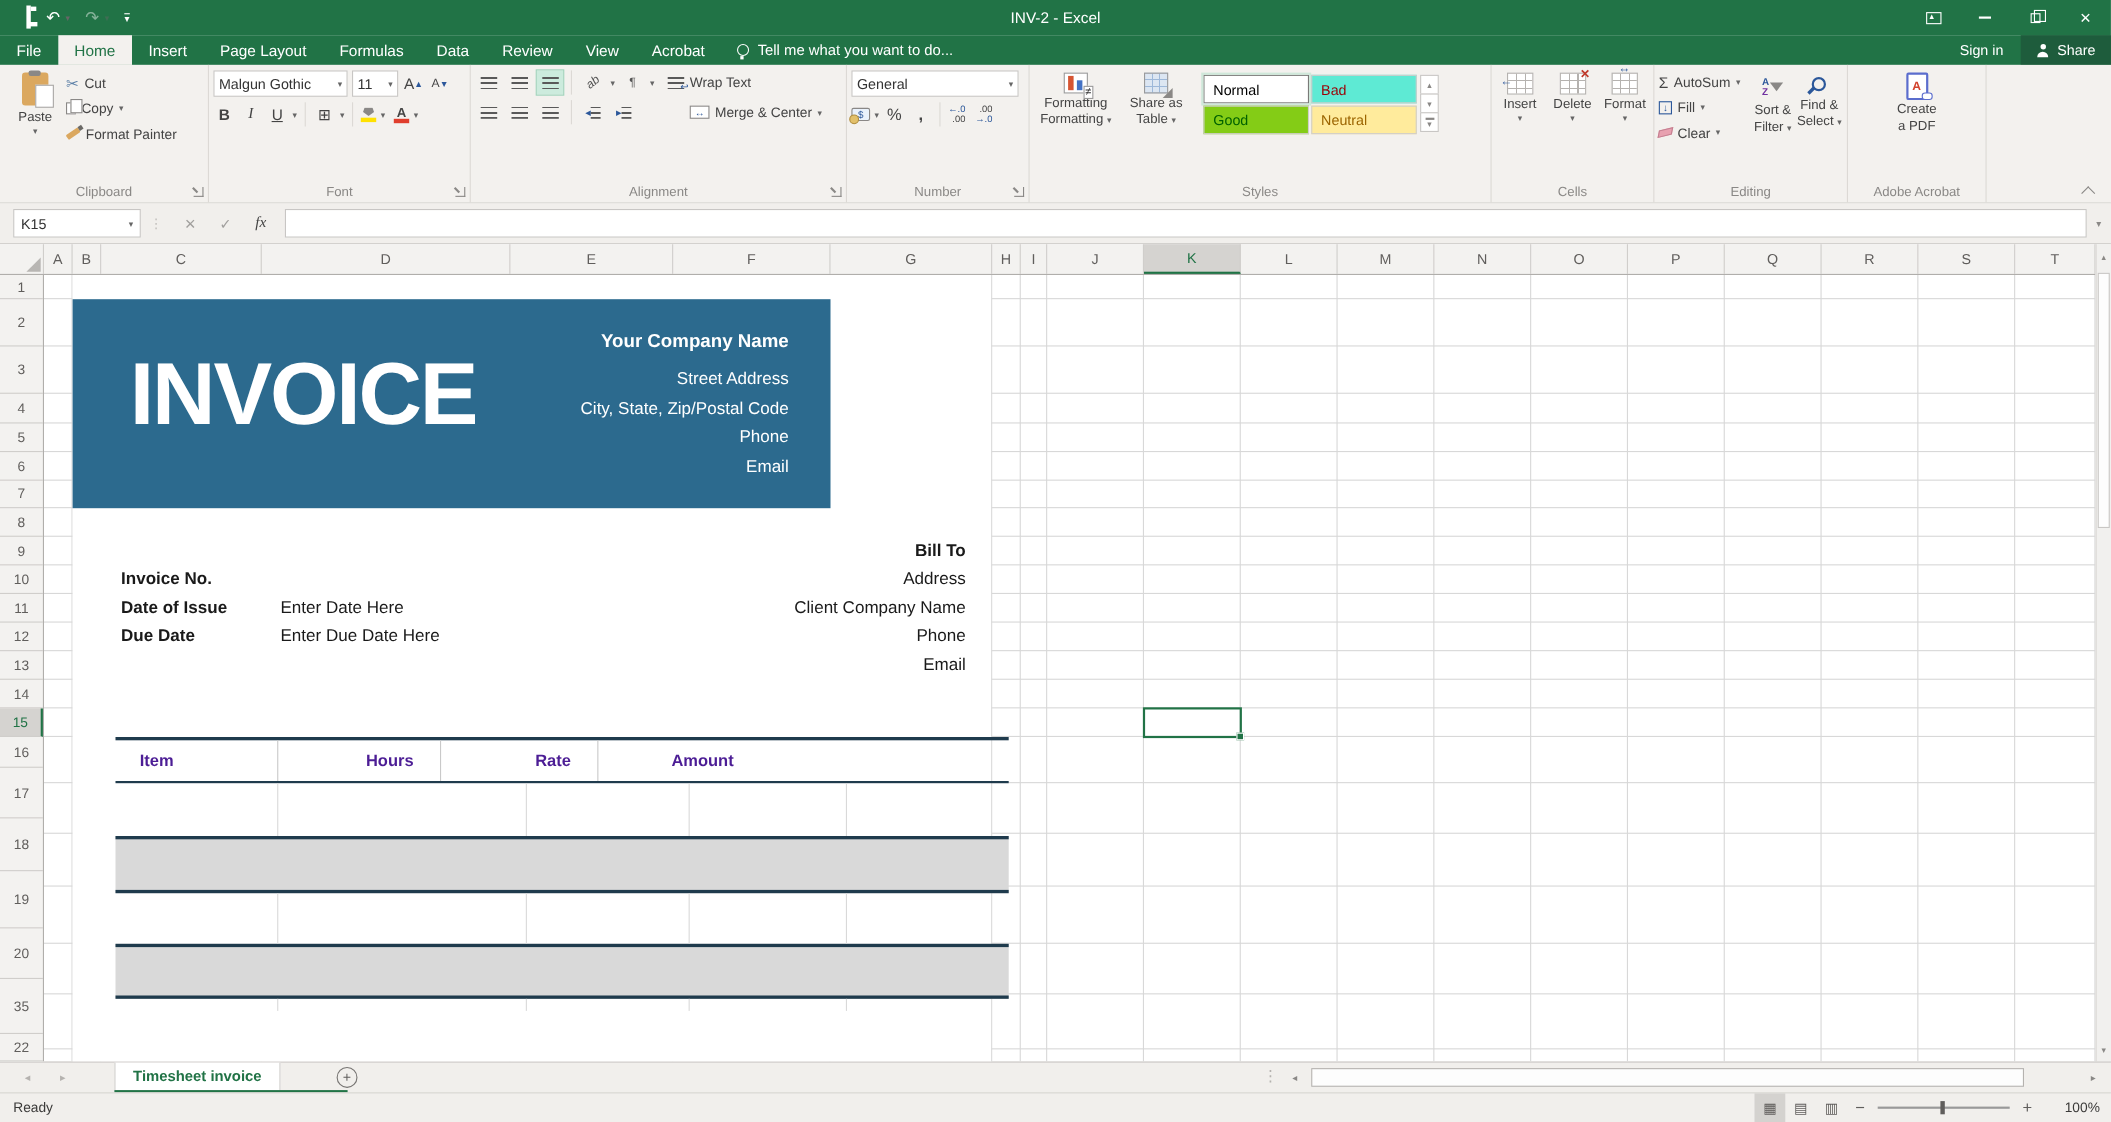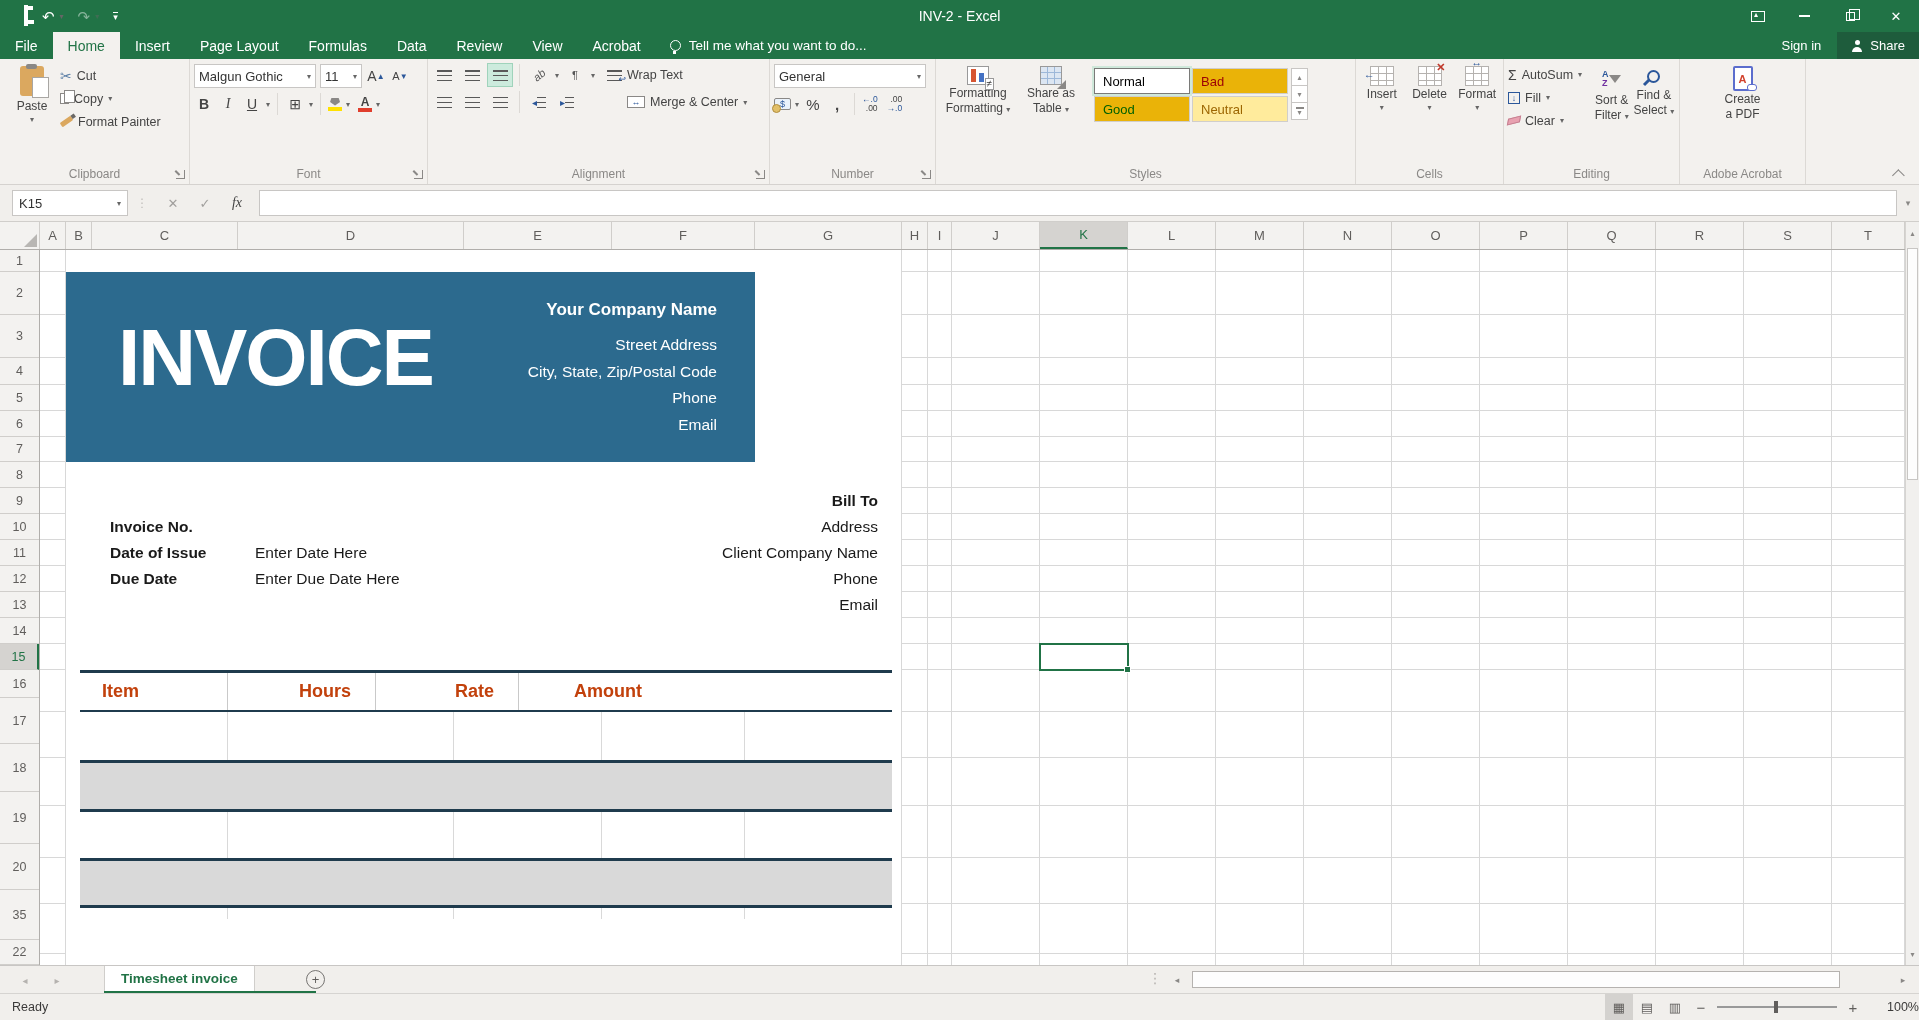--- a/index.html
+++ b/index.html
@@ -190,21 +190,21 @@
   .company-name{ position:absolute; right:38px; top:28px; font-size:17px; font-weight:bold; }
   .company-lines{ position:absolute; right:38px; top:60px; text-align:right; font-size:15.5px; line-height:26.5px; }
 
   .billto{ position:absolute; left:464px; top:238px; width:414px; text-align:right; z-index:2;
            font-size:15.5px; line-height:26px; color:#1a1a1a; }
   .billto .hd{ font-weight:bold; }
   .metabox{ position:absolute; left:110px; top:264px; z-index:2; font-size:15.5px; color:#1a1a1a; }
   .meta-row{ height:26px; display:flex; align-items:center; }
   .meta-label{ width:145px; font-weight:bold; }
 
-  .inv-table{ position:absolute; left:80px; top:420px; width:812px; z-index:2; font-size:18px; color:#c2410c; }
+  .inv-table{ position:absolute; left:105px; top:420px; width:812px; z-index:2; font-size:15px; color:#4c1d95; }
   .t-row{ display:flex; width:812px; }
   .t-cell{ display:flex; align-items:center; border-right:1px solid #c9c9c9; }
   .t-cell:last-child{ border-right:none; }
   .t-cell.left{ justify-content:flex-start; padding-left:22px; }
   .t-cell.right{ justify-content:flex-end; padding-right:24px; }
   .t-head{ height:42px; border-top:3px solid #1f3b4d; border-bottom:2px solid #1f3b4d; font-weight:bold; }
   .t-data{ height:46px; background:#d9d9d9; border-bottom:3px solid #1f3b4d; }
   .t-data .t-cell{ border-right:none; }
   .t-band{ background:#d9d9d9; border-top:3px solid #1f3b4d; border-bottom:3px solid #1f3b4d; }
   .t-sep-cell{ border-right:1px solid #d9d9d9; height:100%; }
@@ -238,21 +238,21 @@
   
   .statusbar{ position:absolute; top:993px; left:0; right:0; height:27px; background:#f1efec; border-top:1px solid #d6d4d1;
               display:flex; align-items:center; font-size:12.5px; color:#3b3a39; }
   .statusbar .mode{ margin-left:12px; }
   .sbright{ margin-left:auto; display:flex; align-items:center; height:100%; }
   .viewbtn{ width:28px; height:100%; display:flex; align-items:center; justify-content:center; font-size:13px; color:#605e5c; }
   .viewbtn.active{ background:#d4d2cf; }
   .zoomout,.zoomin{ width:24px; text-align:center; font-size:15px; color:#605e5c; }
   .ztrack{ position:relative; width:120px; height:2px; background:#999; margin:0 4px; }
   .zthumb{ position:absolute; left:57px; top:-5px; width:4px; height:12px; background:#605e5c; }
-  .zlabel{ width:48px; text-align:right; margin:0 0 0 6px; }
+  .zlabel{ width:48px; text-align:right; margin:0 10px 0 6px; }
 </style>
 </head>
 <body>
 
 <div class="app">
 
   <div class="titlebar">
     <div class="qat">
       <span><span class="floppy"></span></span>
       <span class="g"><span>↶</span></span>
@@ -477,22 +477,22 @@
           <span class="bb-line">Formatting</span>
           <span class="bb-line"><span>Formatting</span> <span class="dd">▾</span></span>
         </div>
         <div class="bigbtn" style="width:70px">
           <span class="fat-ic"></span>
           <span class="bb-line">Share as</span>
           <span class="bb-line"><span>Table</span> <span class="dd">▾</span></span>
         </div>
         <div class="gallery" id="style-gallery">
             <div class="style-cell selected" style="background: rgb(255, 255, 255); color: rgb(0, 0, 0);">Normal</div>
-            <div class="style-cell" style="background: #eab308; color: rgb(156, 0, 6);">Bad</div>
-            <div class="style-cell" style="background: #eab308; color: rgb(0, 97, 0);">Good</div>
+            <div class="style-cell" style="background: #5eead4; color: rgb(156, 0, 6);">Bad</div>
+            <div class="style-cell" style="background: #84cc16; color: rgb(0, 97, 0);">Good</div>
             <div class="style-cell" style="background: rgb(255, 235, 156); color: rgb(156, 101, 0);">Neutral</div>
           </div>
         <div class="gal-scroll">
           <span class="gal-btn">▴</span>
           <span class="gal-btn">▾</span>
           <span class="gal-btn more">
               <i></i>
               <span>▾</span>
             </span>
         </div>

